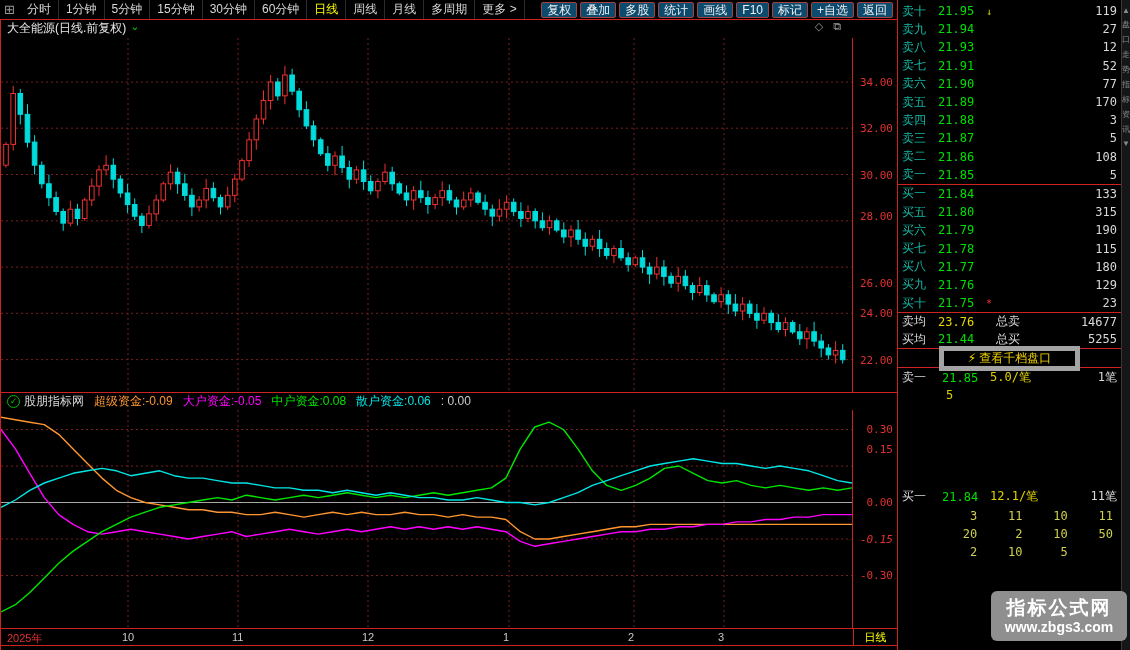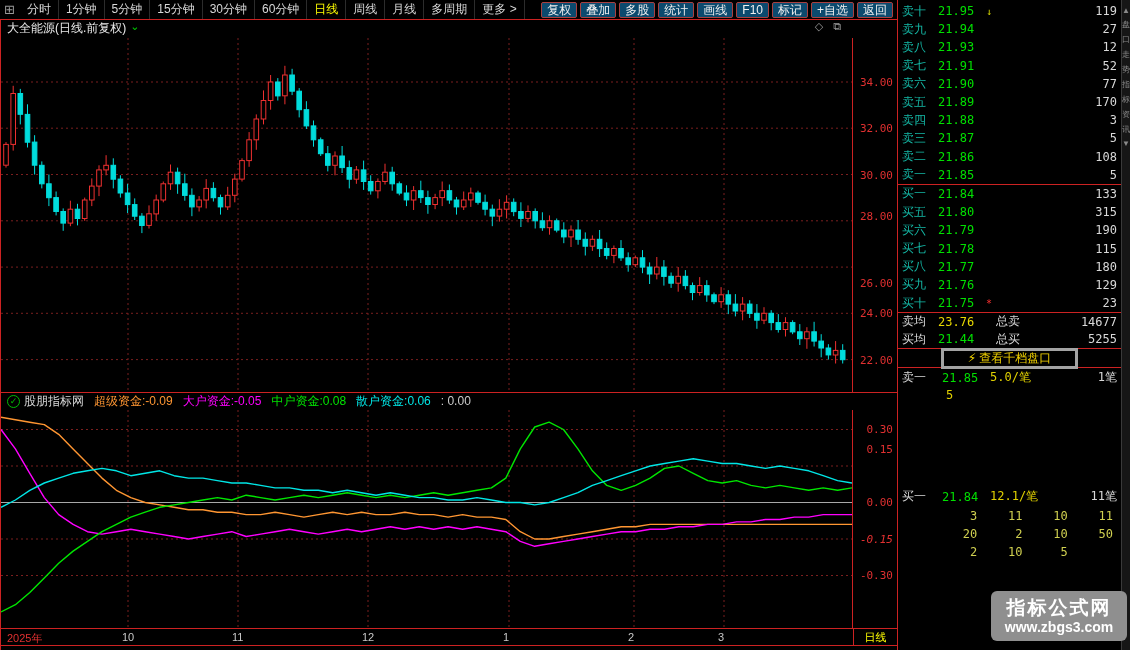--- a/index.html
+++ b/index.html
@@ -50,21 +50,21 @@
   .brow .mark{margin-left:2px;font-size:10px}
   .brow .vol{margin-left:auto;color:#d8d8d8}
   .bdivider{height:1px;background:#cc2222}
   .summary{border-top:1px solid #cc2222}
   .srow{height:17.5px;display:flex;align-items:center;padding:0 4px}
   .srow .l{width:36px;color:#d8d8d8}
   .srow .v1{width:48px}
   .srow .l2{margin-left:10px;color:#d8d8d8}
   .srow .v2{margin-left:auto;color:#d8d8d8}
   .level-link{height:20px;display:flex;align-items:center;justify-content:center;border-top:1px solid #cc2222;border-bottom:1px solid #cc2222}
-  .level-box{border:3px solid #a3a3a3;color:#f0d000;padding:0 24px;line-height:15px;white-space:nowrap}
+  .level-box{border:5px solid #a3a3a3;color:#f0d000;padding:0 24px;line-height:15px;white-space:nowrap}
   .level-box .bolt{color:#ffe000;margin-right:3px}
   .detail{flex:1;position:relative}
   .drow{position:absolute;left:0;right:0;height:17px;display:flex;align-items:center;padding:0 4px}
   .drow .lbl{width:40px;color:#d8d8d8}
   .drow .prc{width:48px;color:#00e000}
   .drow .per{color:#e0d000}
   .drow .cnt{margin-left:auto;color:#d8d8d8}
   .queue-5{position:absolute;left:48px;top:20px;color:#e0d000}
   .dgrid{position:absolute;left:34px;right:8px;top:139px}
   .grow{display:flex;height:18px;align-items:center}

